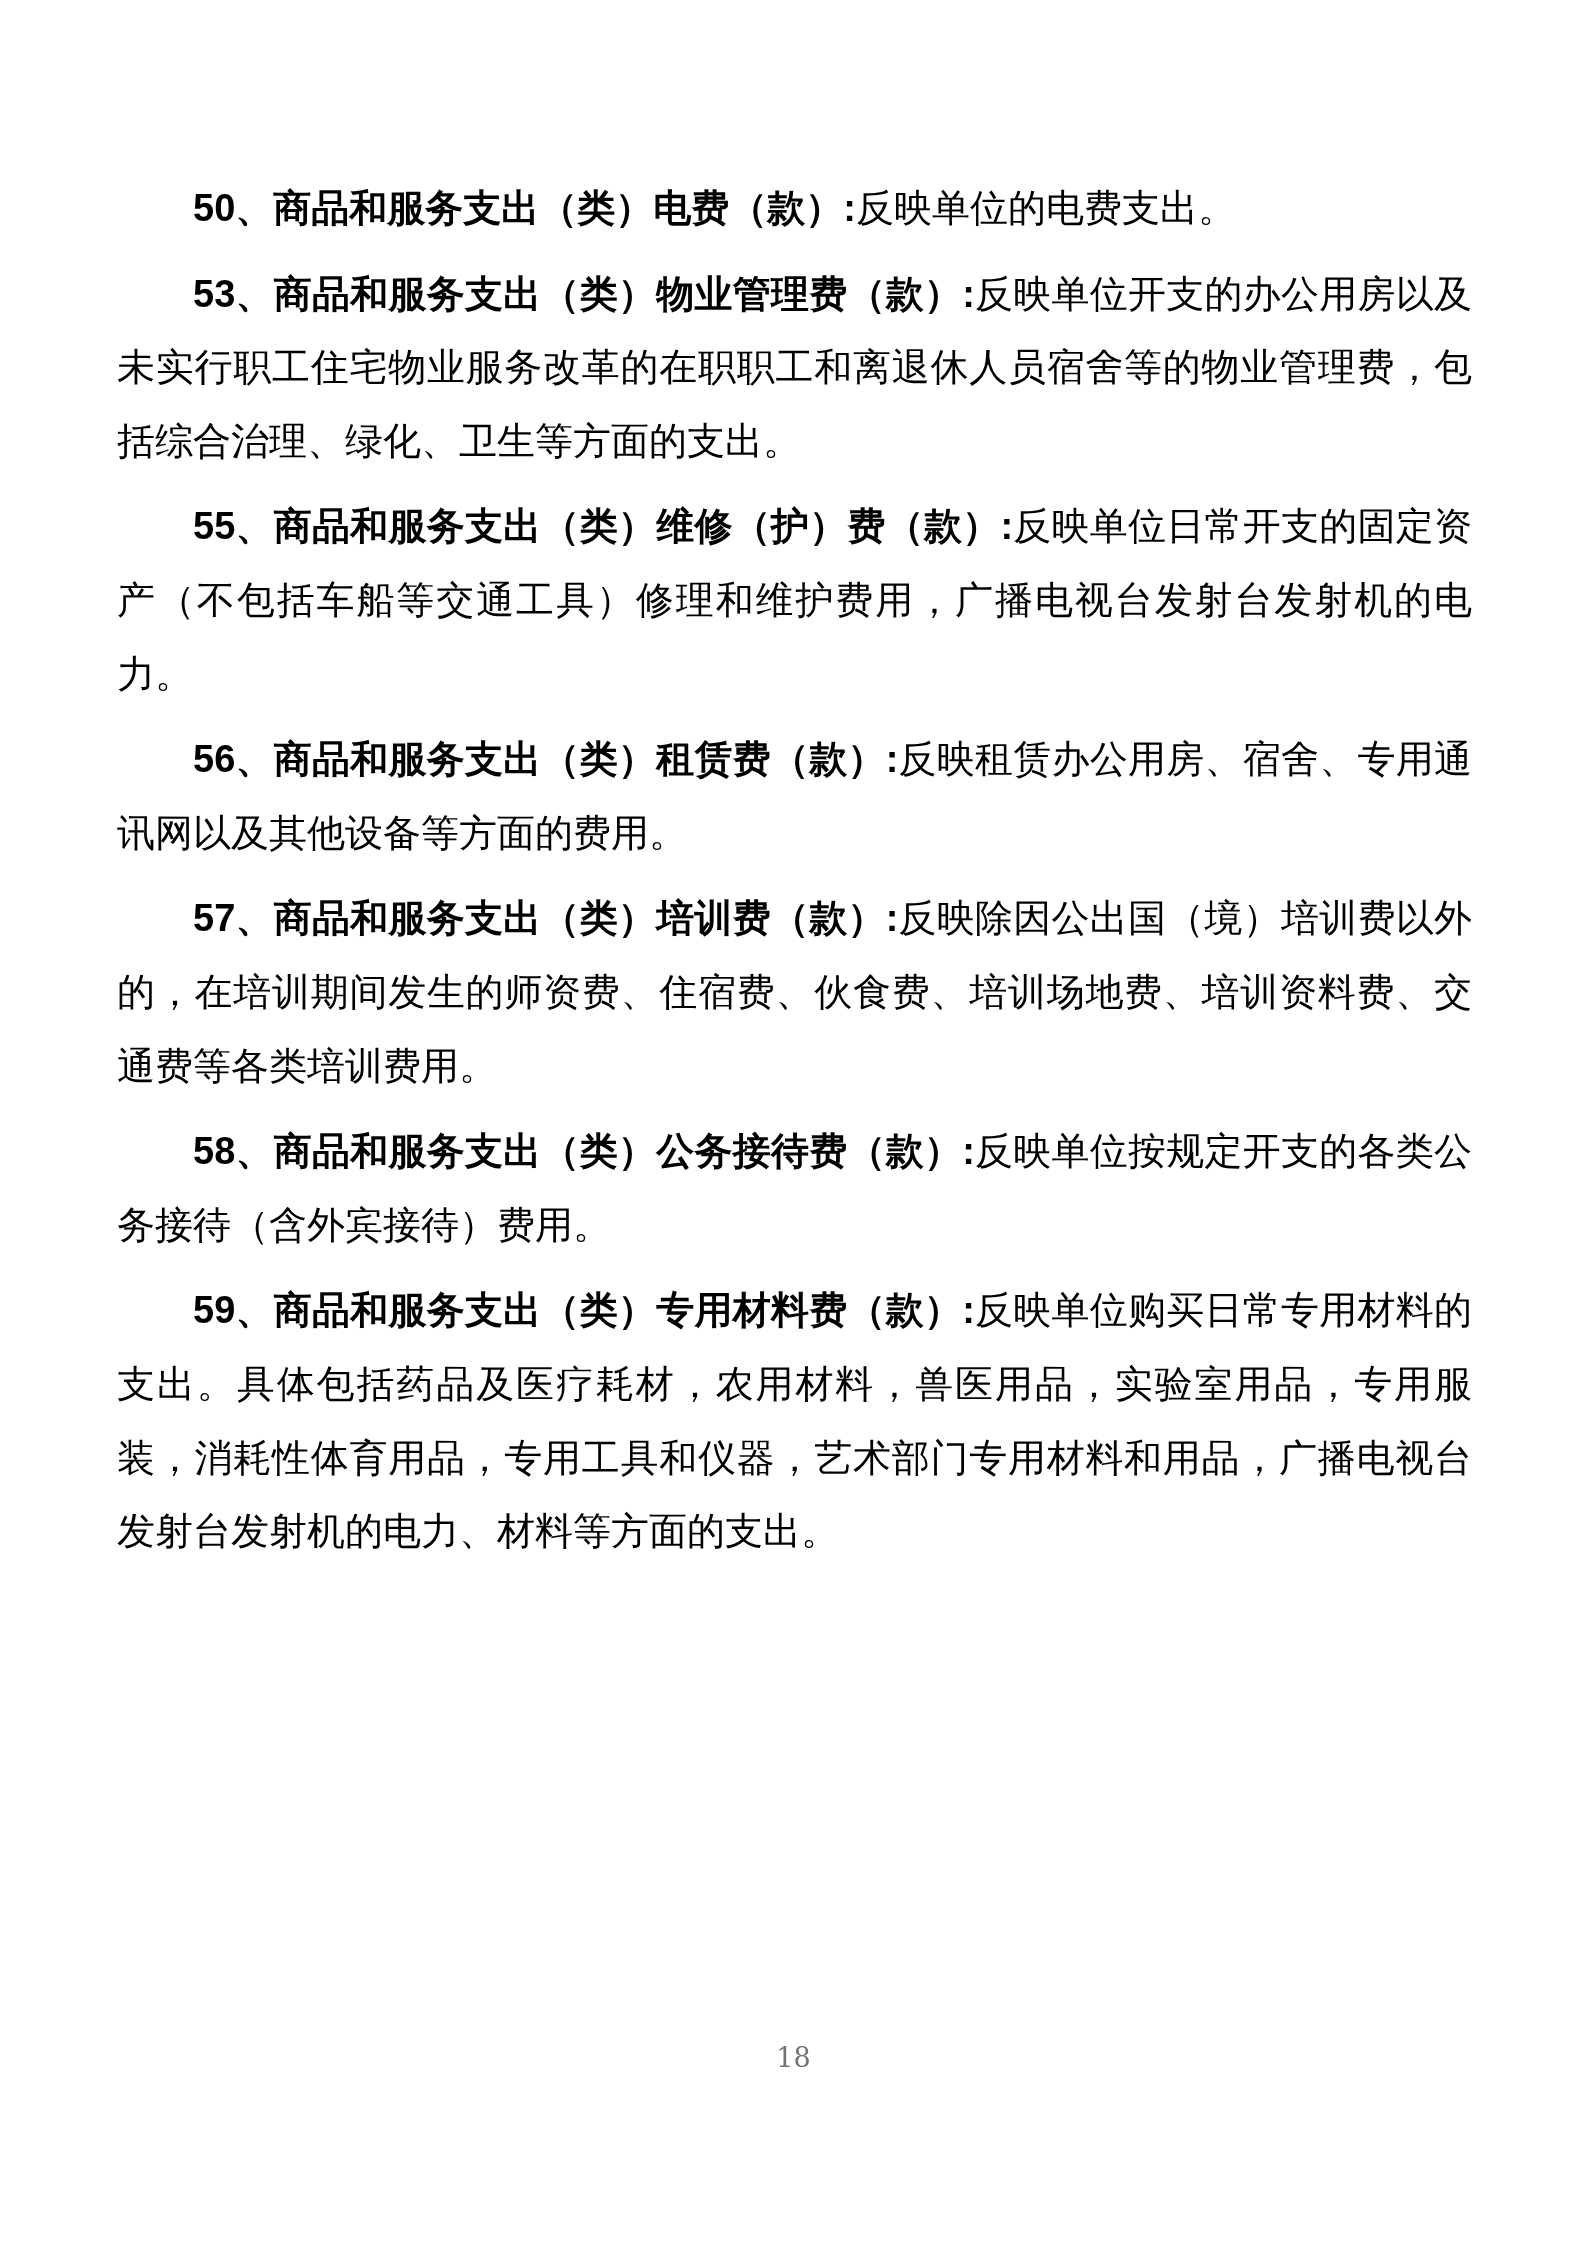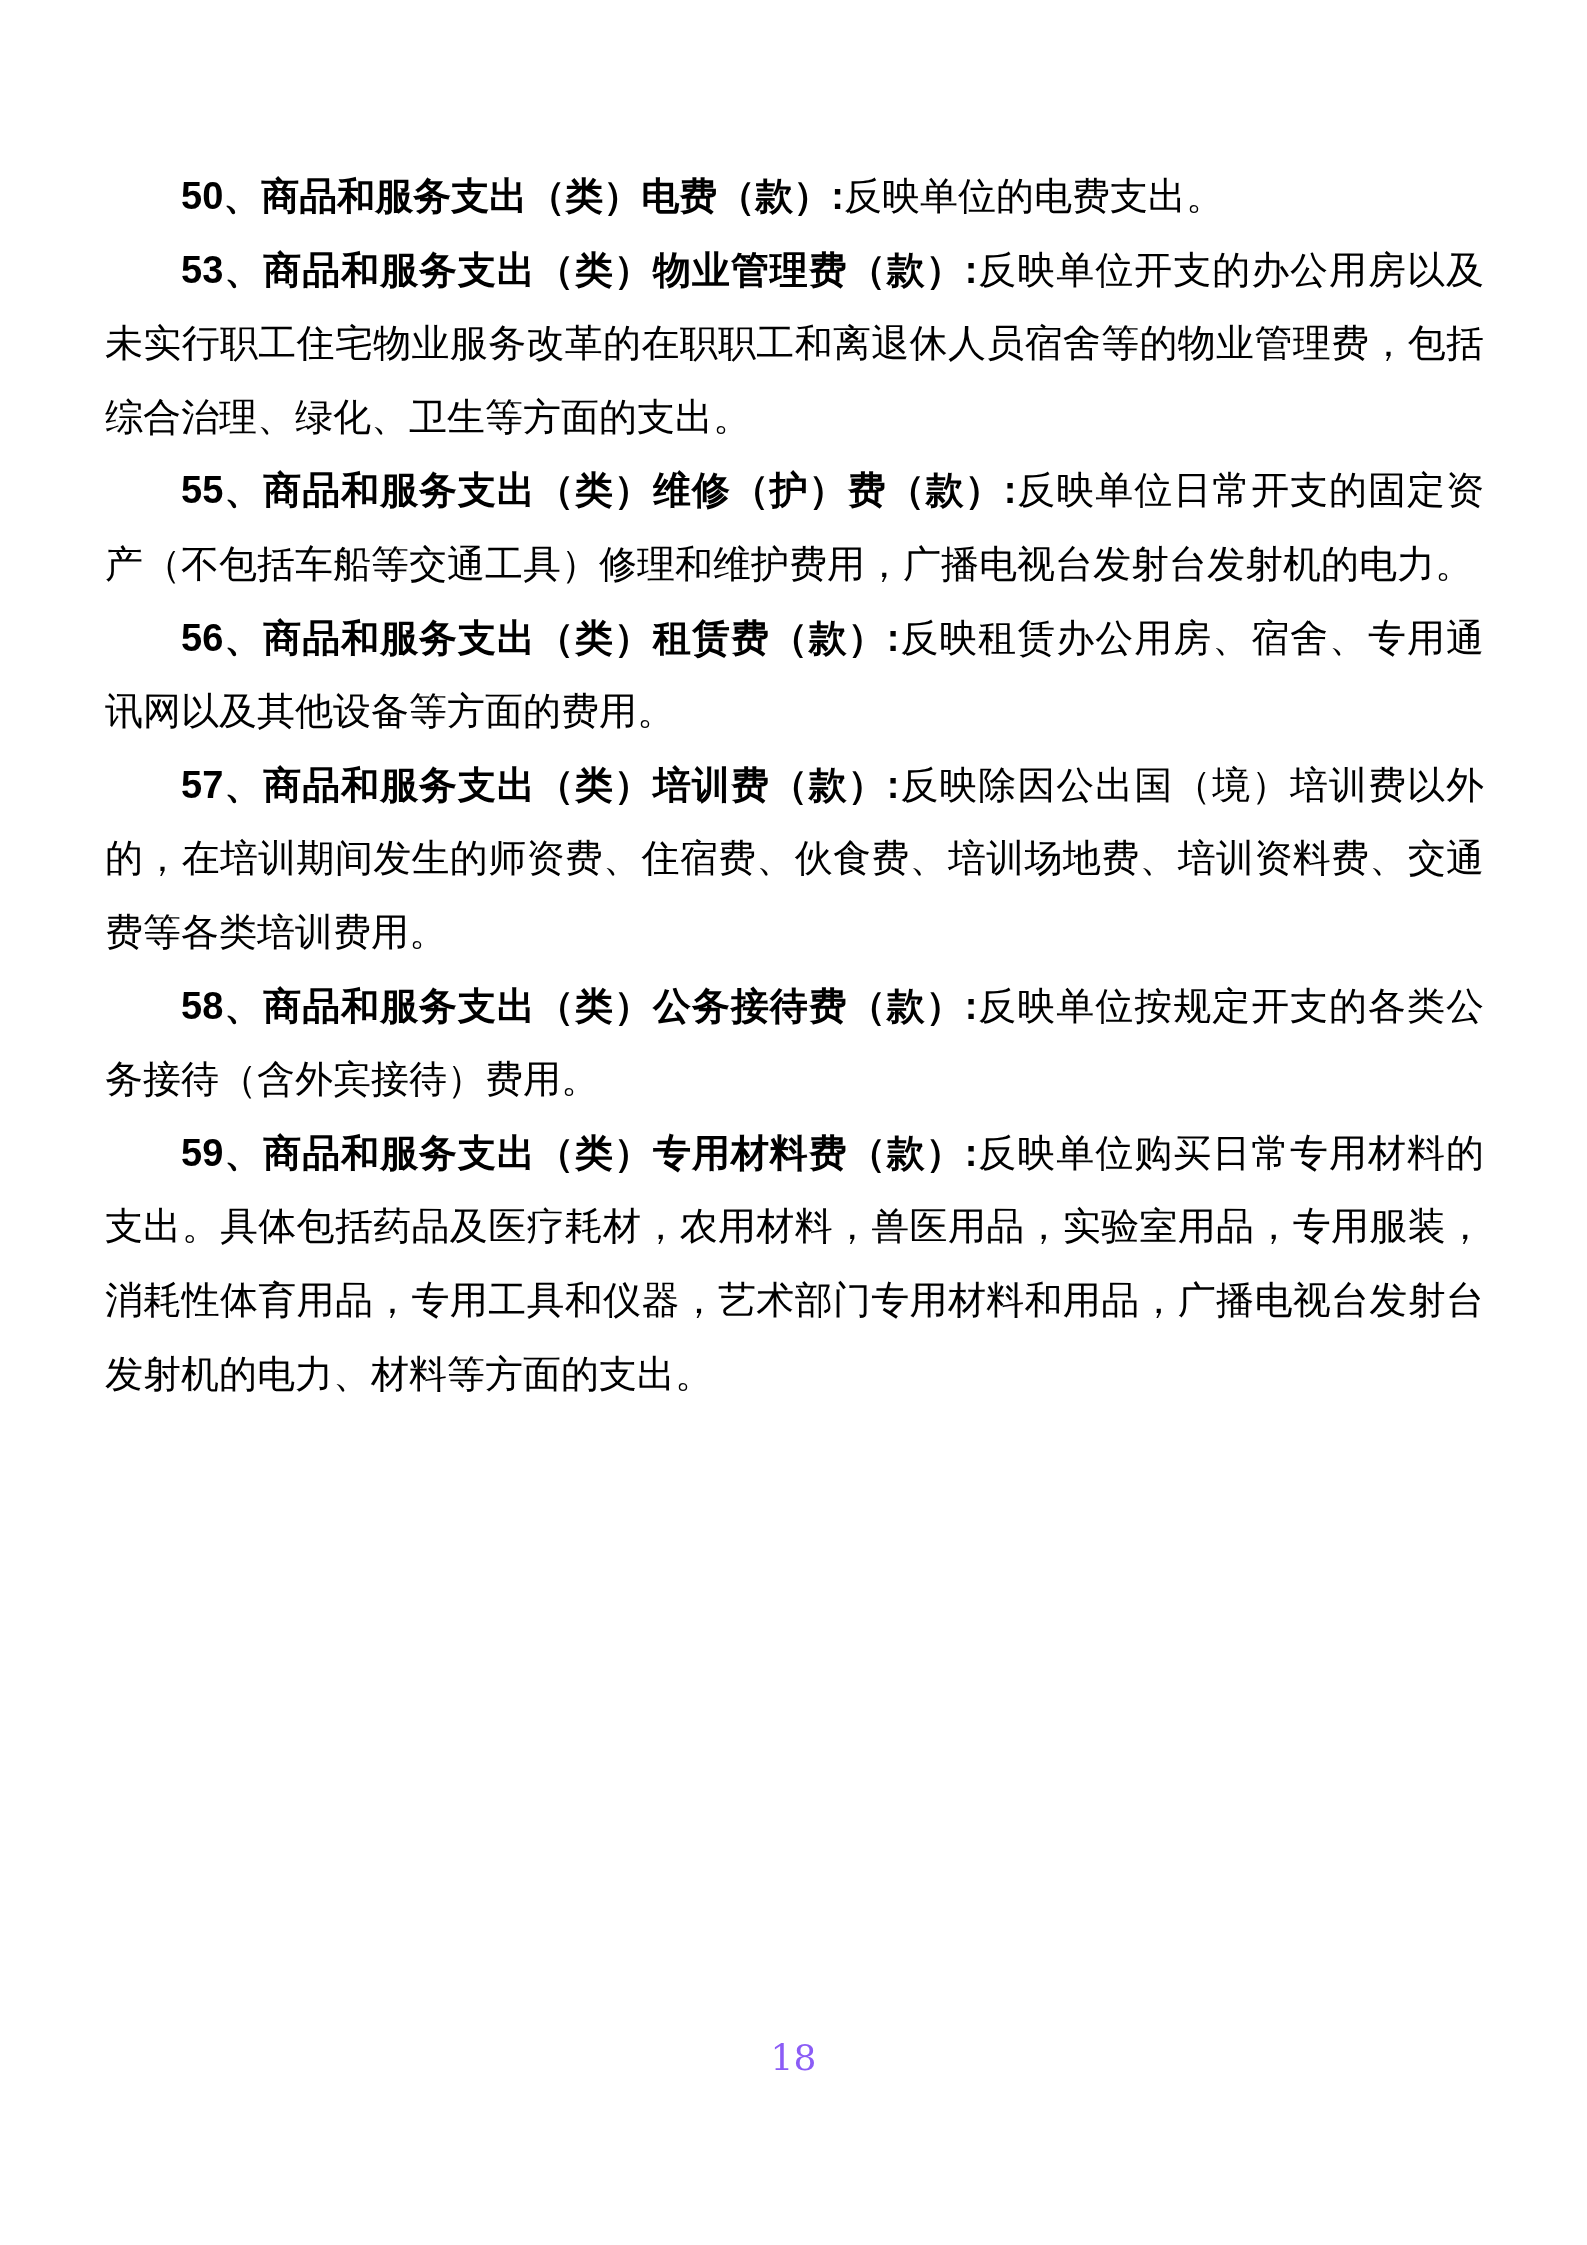--- a/index.html
+++ b/index.html
@@ -16,21 +16,21 @@
     font-family: "Liberation Serif", serif;
     color: #000000;
   }
   .content {
     position: absolute;
     left: 105px;
     right: 103px;
     top: 160px;
   }
   p.para {
-    margin: 0;
+    margin: 12px;
     padding: 0;
     font-size: 38px;
     line-height: 73.6px;
     text-align: justify;
     text-justify: inter-ideograph;
     text-indent: 76px;
     word-break: break-all;
   }
   .hdr {
     font-weight: 700;
@@ -39,24 +39,24 @@
   .desc {
     font-weight: 400;
     font-family: "Liberation Serif", serif;
   }
   .page-number {
     position: absolute;
     left: 0;
     right: 0;
     top: 2040px;
     text-align: center;
-    font-size: 36px;
+    font-size: 27px;
     line-height: 36px;
     font-family: "DejaVu Serif", serif;
-    color: #8b5cf6;
+    color: #737373;
   }
 </style>
 </head>
 <body>
 
 <div class="page">
   <div class="content">
 
     <p class="para"><span class="hdr">50、商品和服务支出（类）电费（款）:</span><span class="desc">反映单位的电费支出。</span></p>
 

